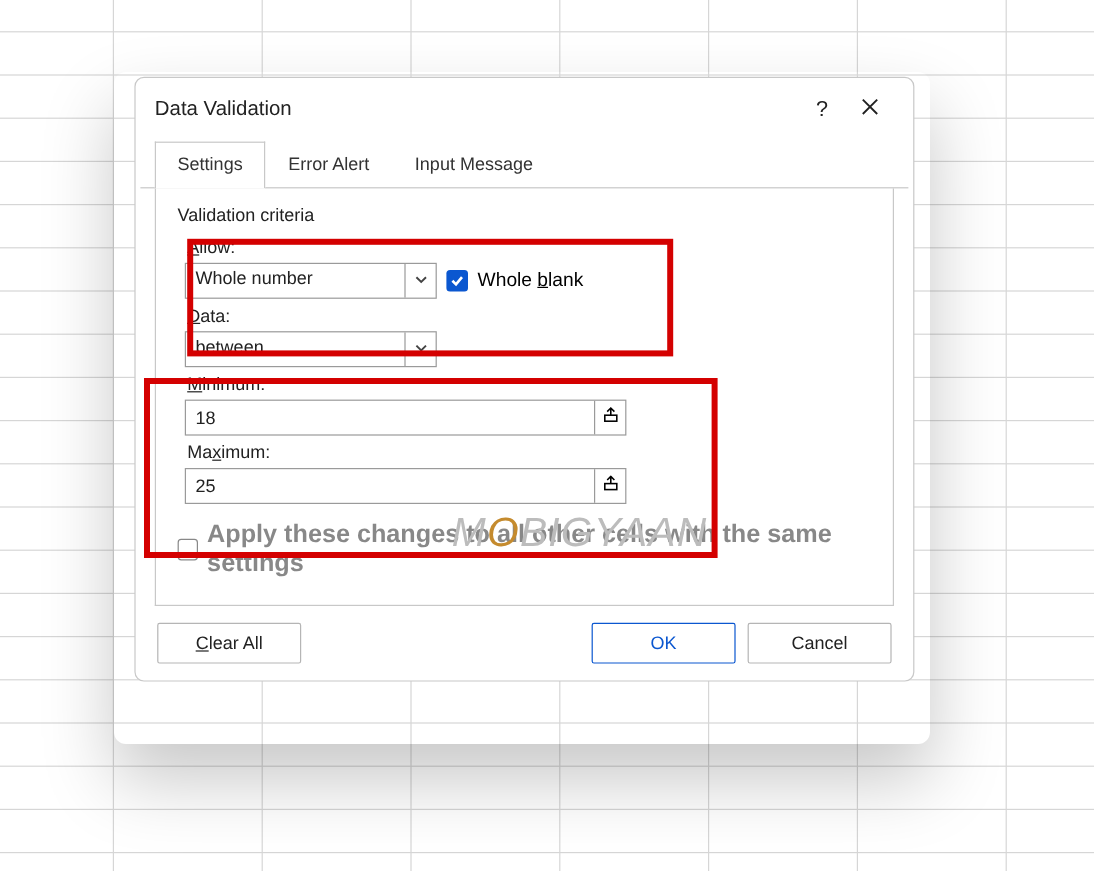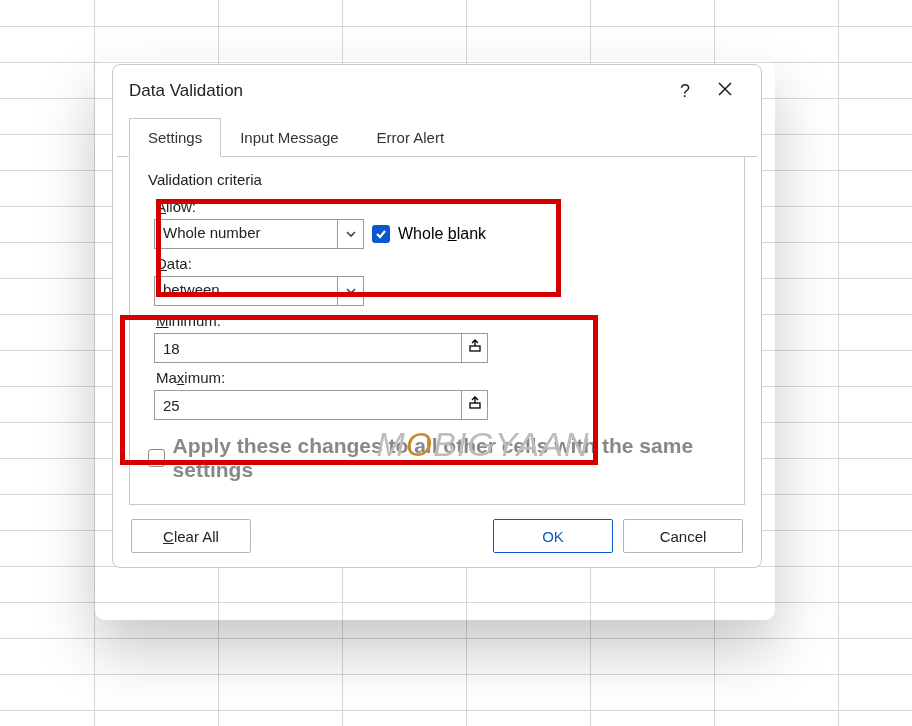--- a/index.html
+++ b/index.html
@@ -27,21 +27,21 @@
   .combo { display: flex; align-items: stretch; width: 210px; height: 30px; border: 1px solid #9a9a9a; background: #fff; }
   .combo .combo-text { flex: 1; padding: 4px 8px; font-size: 15px; color: #222; }
   .combo .combo-btn { width: 26px; border-left: 1px solid #9a9a9a; display: flex; align-items: center; justify-content: center; cursor: pointer; }
   .chev svg { width: 10px; height: 10px; stroke: #444; stroke-width: 1.6; fill: none; }
   .row { display: flex; align-items: center; gap: 8px; }
   .checkbox { display: flex; align-items: center; gap: 8px; cursor: pointer; }
   .cb-box { width: 18px; height: 18px; border-radius: 3px; display: flex; align-items: center; justify-content: center; }
   .cb-box.checked { background: #0b57d0; }
   .cb-box.unchecked { border: 1.5px solid #888; background: #fff; }
   .cb-box svg { width: 12px; height: 12px; stroke: #fff; stroke-width: 2.2; fill: none; }
-  .refbox { display: flex; align-items: stretch; width: 334px; height: 30px; border: 1px solid #9a9a9a; background: #fff; }
+  .refbox { display: flex; align-items: stretch; width: 368px; height: 30px; border: 1px solid #9a9a9a; background: #fff; }
   .refbox input { flex: 1; border: none; padding: 4px 8px; font-size: 15px; color: #222; outline: none; background: transparent; }
   .refbox .ref-btn { width: 26px; border-left: 1px solid #9a9a9a; display: flex; align-items: center; justify-content: center; cursor: pointer; }
   .ref-btn svg { width: 14px; height: 14px; }
   .apply-row { margin-top: 14px; display: flex; align-items: center; gap: 8px; color: #888; font-size: 21px; font-weight: bold; }
   .buttonbar { display: flex; padding: 14px 18px 2px 18px; gap: 10px; }
   .spacer { flex: 1; }
   .btn { min-width: 120px; height: 34px; border: 1px solid #b5b5b5; background: #fff; font-size: 15px; color: #222; cursor: pointer; border-radius: 2px; }
   .btn.primary { border: 1.5px solid #0b57d0; color: #0b57d0; background: #fff; }
   .watermark { position: absolute; left: 50%; top: 268px; transform: translateX(-50%); font-size: 34px; font-weight: 400; font-style: italic; letter-spacing: 1px; color: #bcbcbc; pointer-events: none; margin-left: 46px; }
   .watermark .o { color: #c58b2e; }
@@ -97,22 +97,22 @@
       <span class="close-glyph">
         <svg viewBox="0 0 16 16">
             <path d="M2 2 L14 14 M14 2 L2 14"></path>
           </svg>
       </span>
     </div>
   </div>
 
   <div class="tabstrip">
     <div class="tab active">Settings</div>
+    <div class="tab">Error Alert</div>
     <div class="tab">Input Message</div>
-    <div class="tab">Error Alert</div>
   </div>
 
   <div class="panel">
     <div class="section-title">Validation criteria</div>
 
     <div class="hl hl1"></div>
     <div class="hl hl2"></div>
 
     <div style="padding-left:6px;">
       <div class="field-label"><span class="underline">A</span><span>llow:</span></div>

